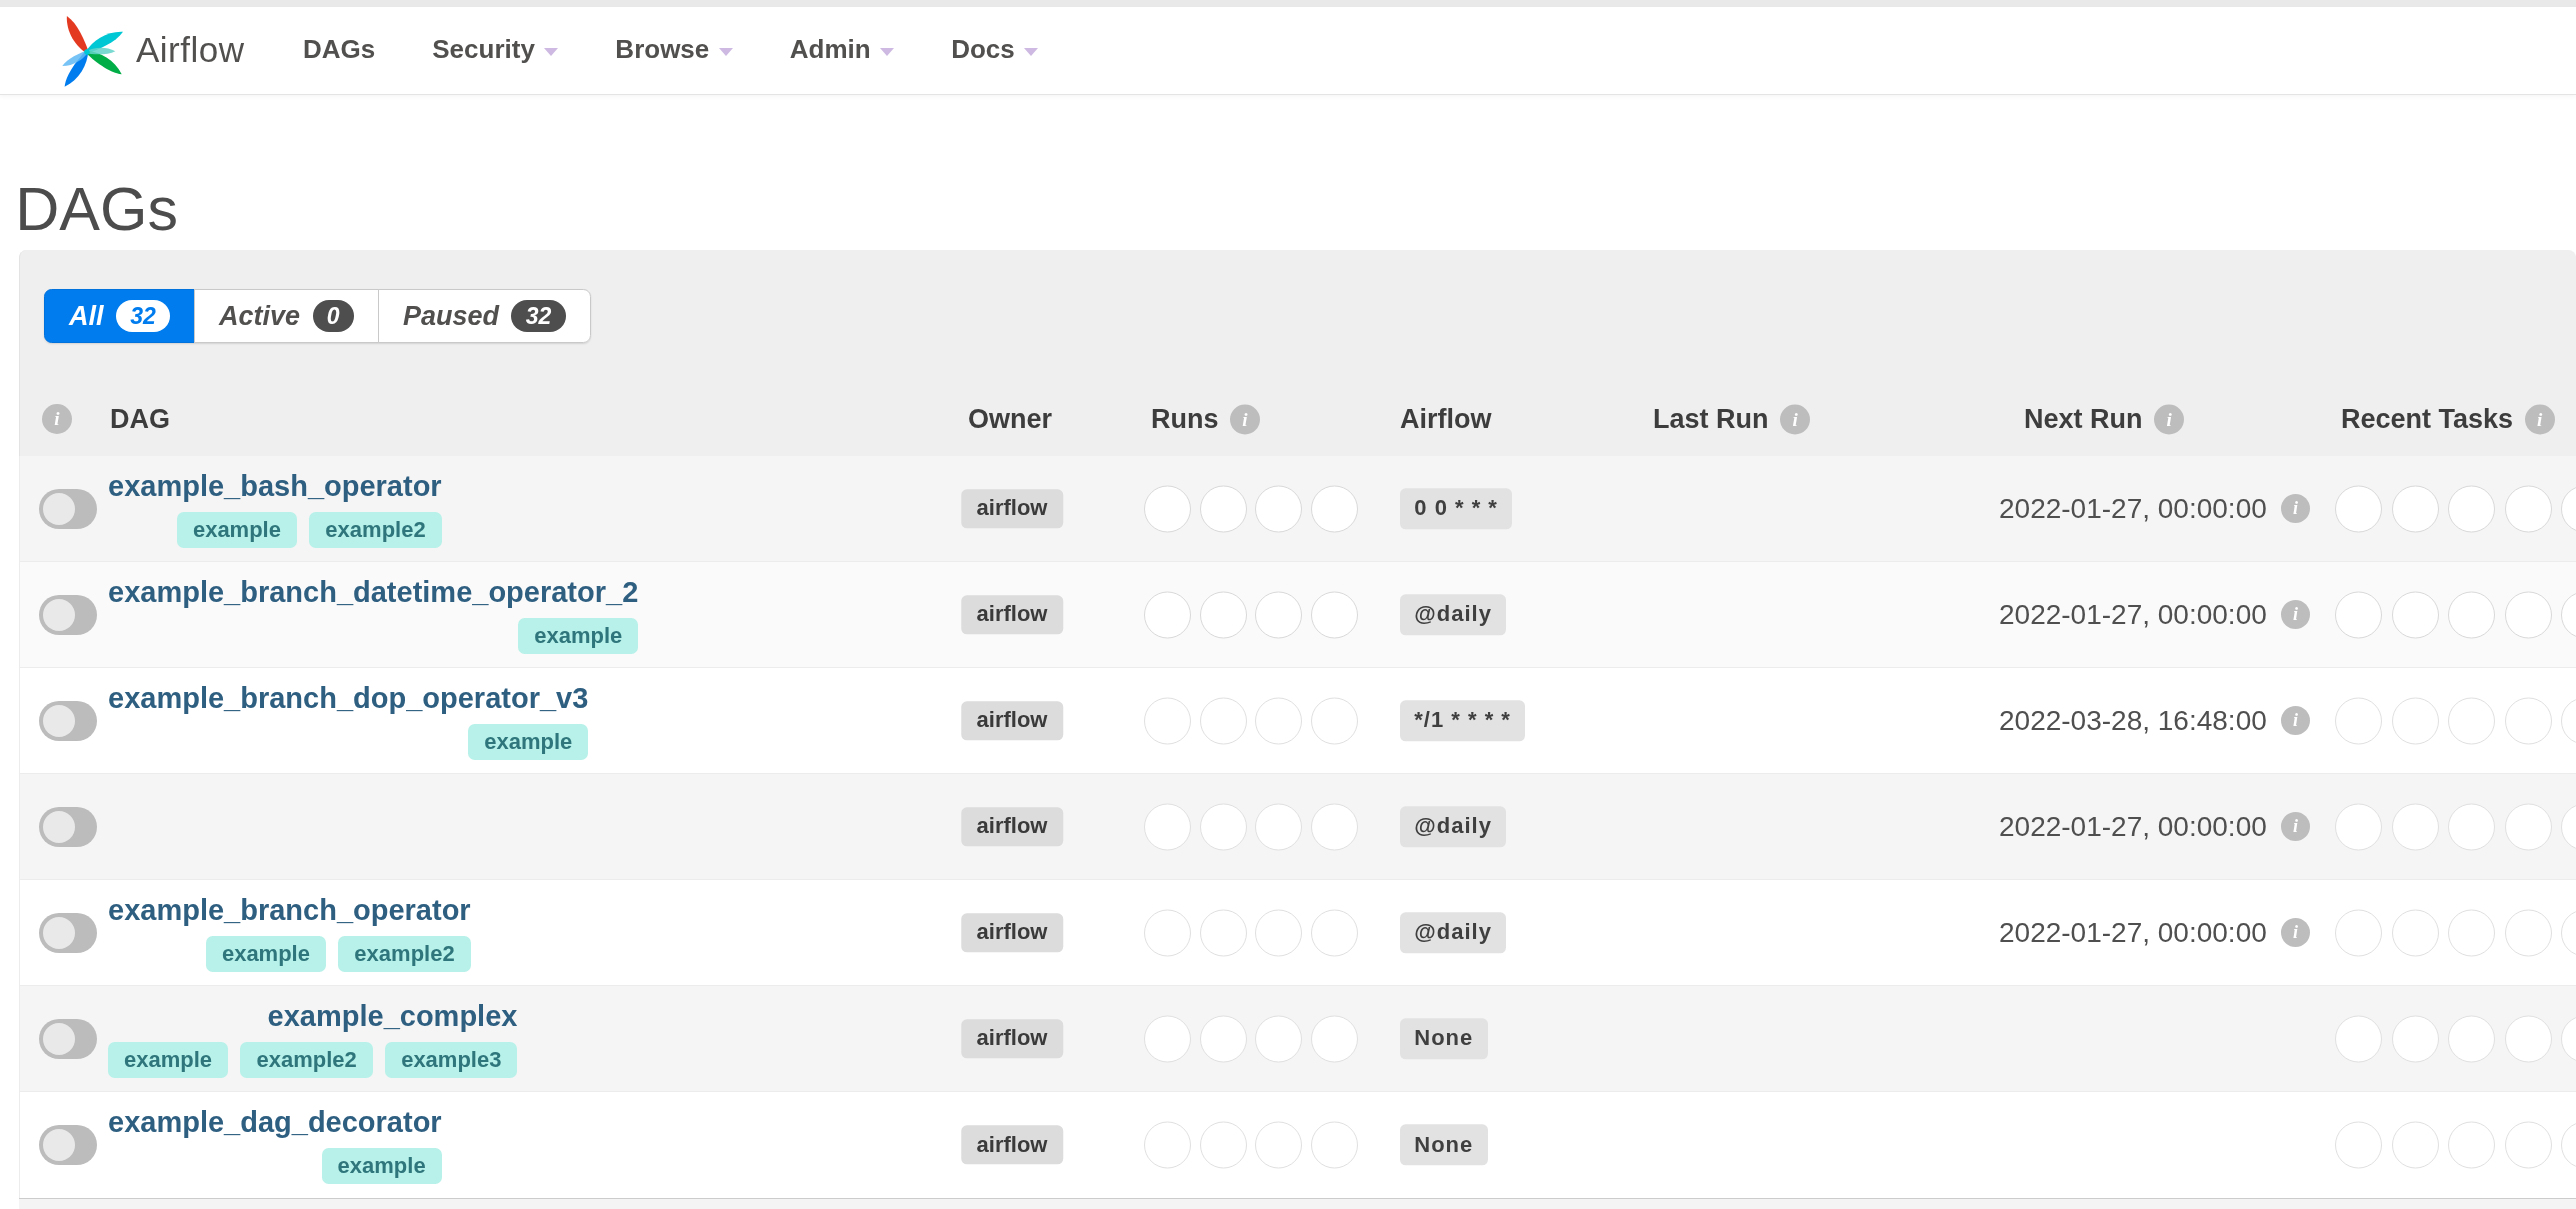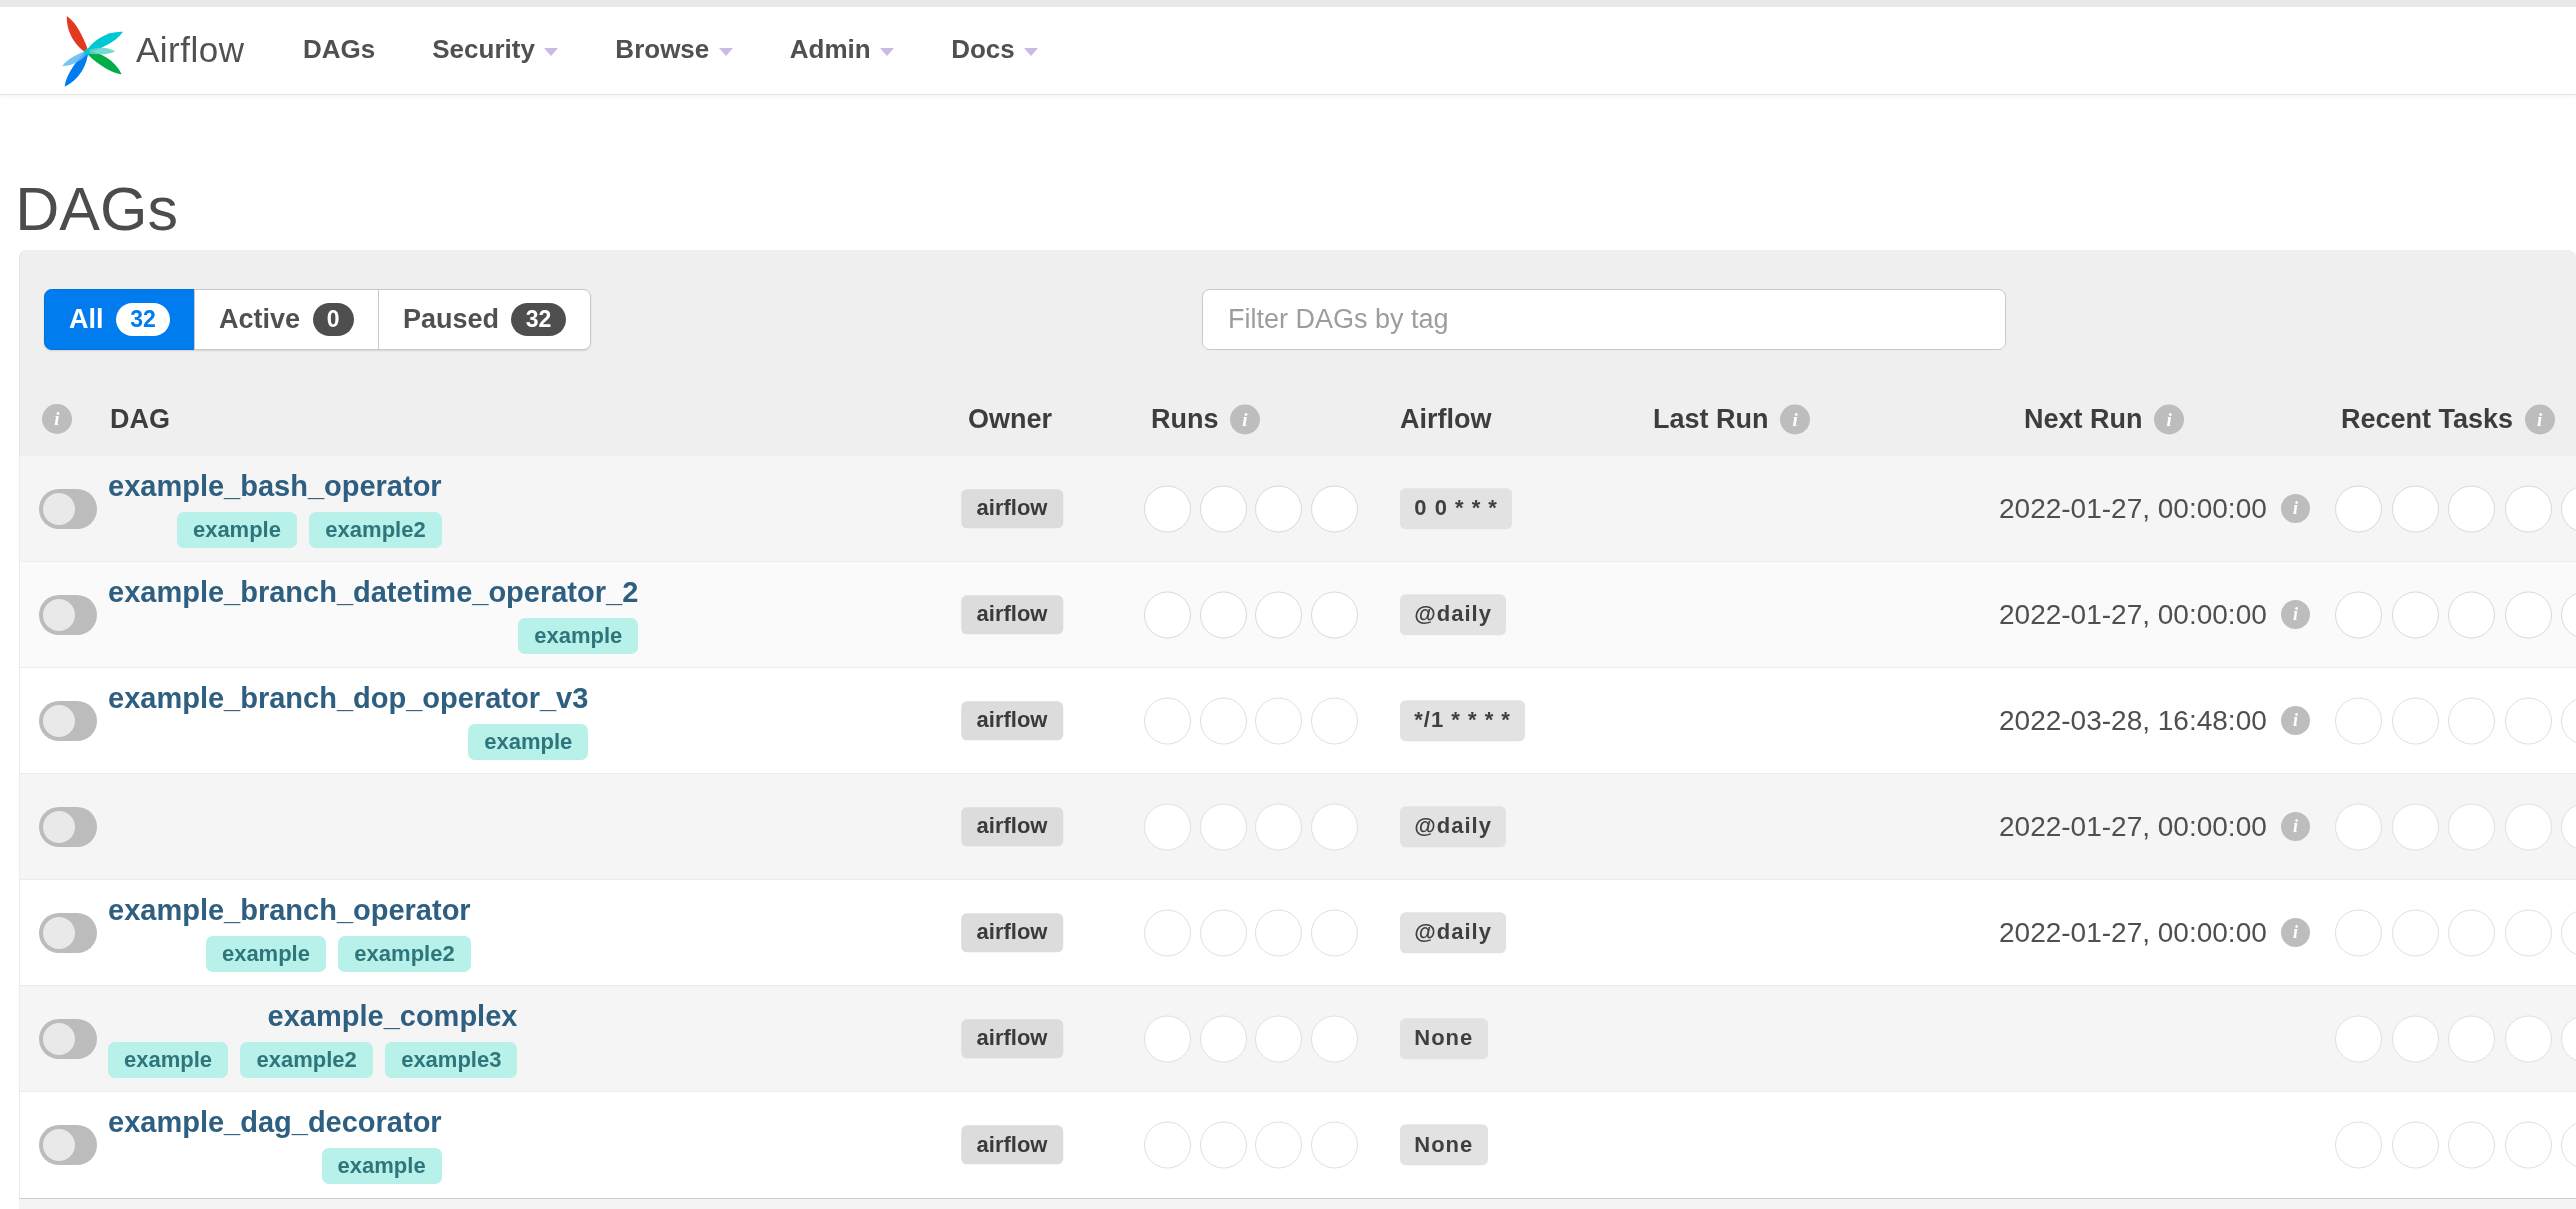--- a/index.html
+++ b/index.html
@@ -33,23 +33,23 @@
   
   #page-title { position:absolute; left:15.3px; top:174px; font-size:61px; font-weight:400; color:#4c4c4c; }
 
   
   #filter-panel {
     position:absolute; left:19px; right:0; top:250px; height:206px;
     background:#efefef; border-radius:7.6px 7.6px 0 0; border-left:1px solid #e3e3e3;
   }
   #tab-group { position:absolute; left:24px; top:39px; display:flex; box-shadow:0 1px 1.9px rgba(0,0,0,0.12); border-radius:7.6px; }
   .tab-btn {
-    height:61px; display:flex; align-items:center; gap:12.4px; padding:0 24px;
+    height:54px; display:flex; align-items:center; gap:12.4px; padding:0 24px;
     background:#ffffff; border:1px solid #c9c9c9; margin-left:-1px;
-    font-size:27px; font-weight:700; color:#51504f; cursor:pointer;
+    font-size:27px; font-weight:700; color:#51504f; cursor:pointer;font-style:italic;
   }
   .tab-btn:first-child { border-radius:7.6px 0 0 7.6px; margin-left:0; }
   .tab-btn:last-child { border-radius:0 7.6px 7.6px 0; }
   .tab-btn.active { background:#017cee; border-color:#0172dc; color:#ffffff; }
   .count-badge {
     font-size:23px; font-weight:700; padding:4.8px 14.3px; border-radius:17px;
     background:#4e4e4e; color:#ffffff; line-height:1;
   }
   .tab-btn.active .count-badge { background:#ffffff; color:#017cee; }
 
@@ -190,21 +190,20 @@
         </button>
         <button class="tab-btn">
           <span>Active</span>
           <span class="count-badge">0</span>
         </button>
         <button class="tab-btn">
           <span>Paused</span>
           <span class="count-badge">32</span>
         </button>
       </div>
-    <input id="tag-filter" type="text" placeholder="Filter DAGs by tag" style="">
     <div id="thead">
         <span class="th th-dag-info">
           <span class="info-icon">i</span>
         </span>
         <div class="th th-dag">
           <span>DAG</span>
         </div>
         <div class="th th-owner">
           <span>Owner</span>
         </div>

